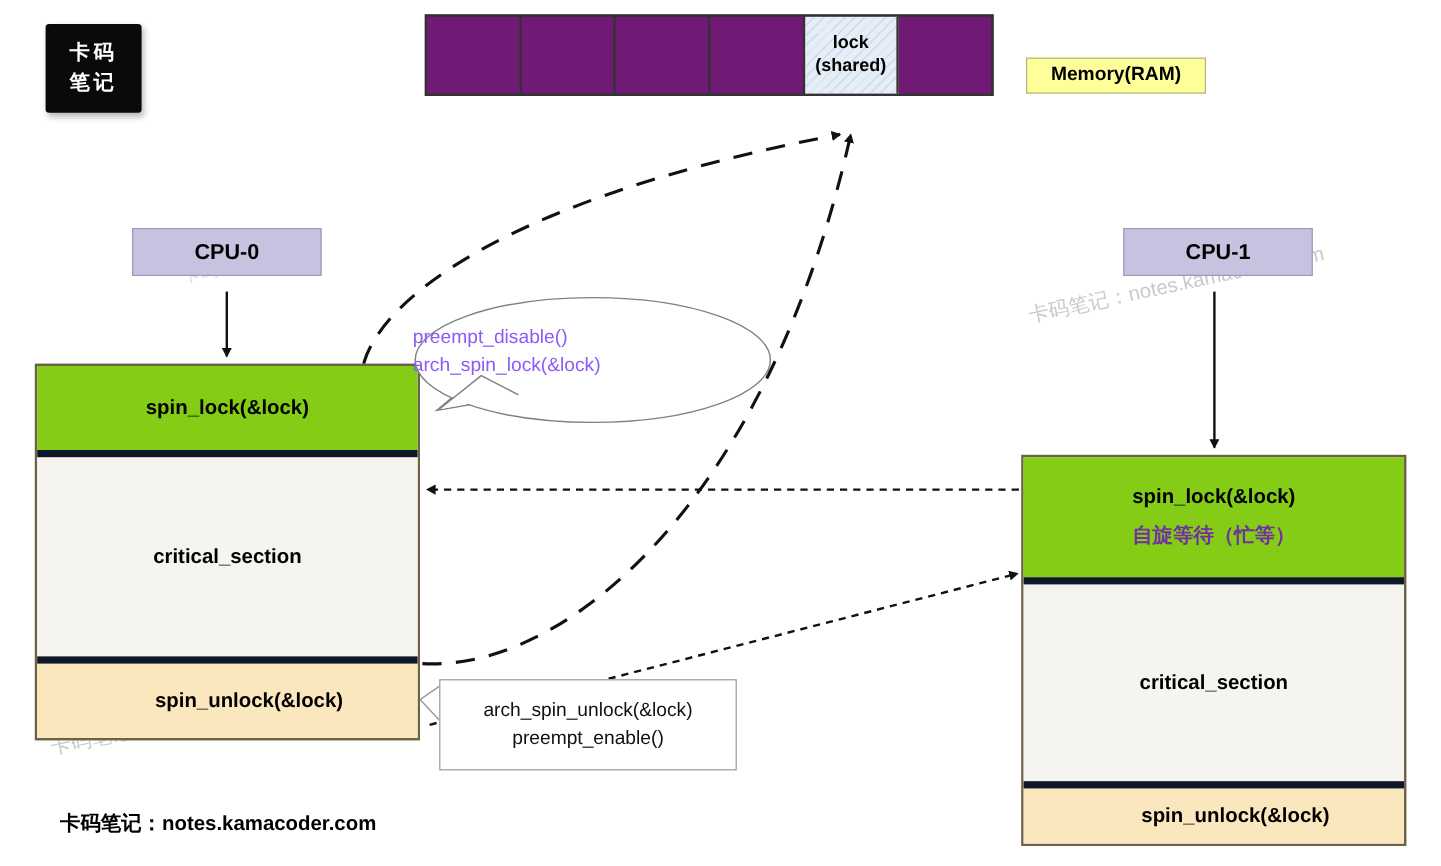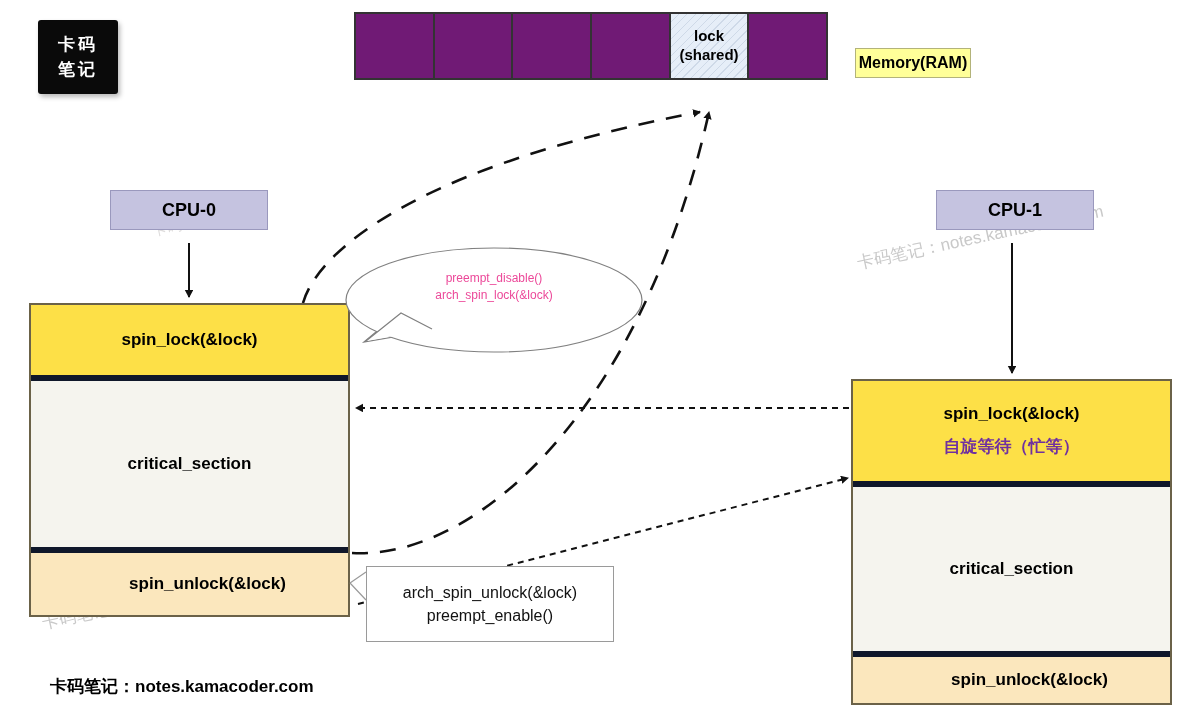--- a/index.html
+++ b/index.html
@@ -66,21 +66,21 @@
         rgba(255,255,255,0) 5px,
         rgba(150,170,195,0.30) 5px,
         rgba(150,170,195,0.30) 6px),
       #e6eef8;
   }
   .memcell .label { position: relative; z-index: 2; }
 
   
   #ramtag {
     left: 855px; top: 48px;
-    width: 116px; height: 30px;
+    width: 150px; height: 30px;
     background: #ffff99;
     border: 1px solid #b3b37a;
     box-sizing: border-box;
     display: flex; align-items: center; justify-content: center;
     font-size: 16px; font-weight: bold; color: #000000;
   }
 
   
   .cpubox {
     width: 158px; height: 40px;
@@ -101,21 +101,21 @@
   }
   .cellrow {
     box-sizing: border-box;
     display: flex; flex-direction: column;
     align-items: center; justify-content: center;
     text-align: center;
     color: #000000;
     font-weight: bold;
     font-size: 17px;
   }
-  .cell-lock   { background: #fde047; }
+  .cell-lock   { background: #84cc16; }
   .cell-crit   { background: #f5f4ee; }
   .cell-unlock { background: #fbe7bd; padding-left: 36px; }
   .sep-top { border-top: 6px solid #0f172a; }
 
   #col0 { left: 29px; top: 303px; width: 321px; height: 314px; }
   #col0 .r1 { height: 70px; }
   #col0 .r2 { height: 172px; }
   #col0 .r3 { height: 68px; }
 
   #col1 { left: 851px; top: 379px; width: 321px; height: 326px; }
@@ -132,23 +132,23 @@
 
   
   #bubble {
     left: 344px; top: 246px;
     width: 300px; height: 108px;
   }
   #bubble .bubble-text {
     position: absolute;
     left: 0; top: 24px;
     width: 300px;
-    text-align: center;
-    font-size: 12px;
-    color: #ec4899;
+    text-align: left;
+    font-size: 16px;
+    color: #8b5cf6;
     line-height: 1.45;
     z-index: 3;
   }
 
   
   #callout-rect {
     left: 366px; top: 566px;
     width: 248px; height: 76px;
     border: 1px solid #9a9a9a;
     box-sizing: border-box;

